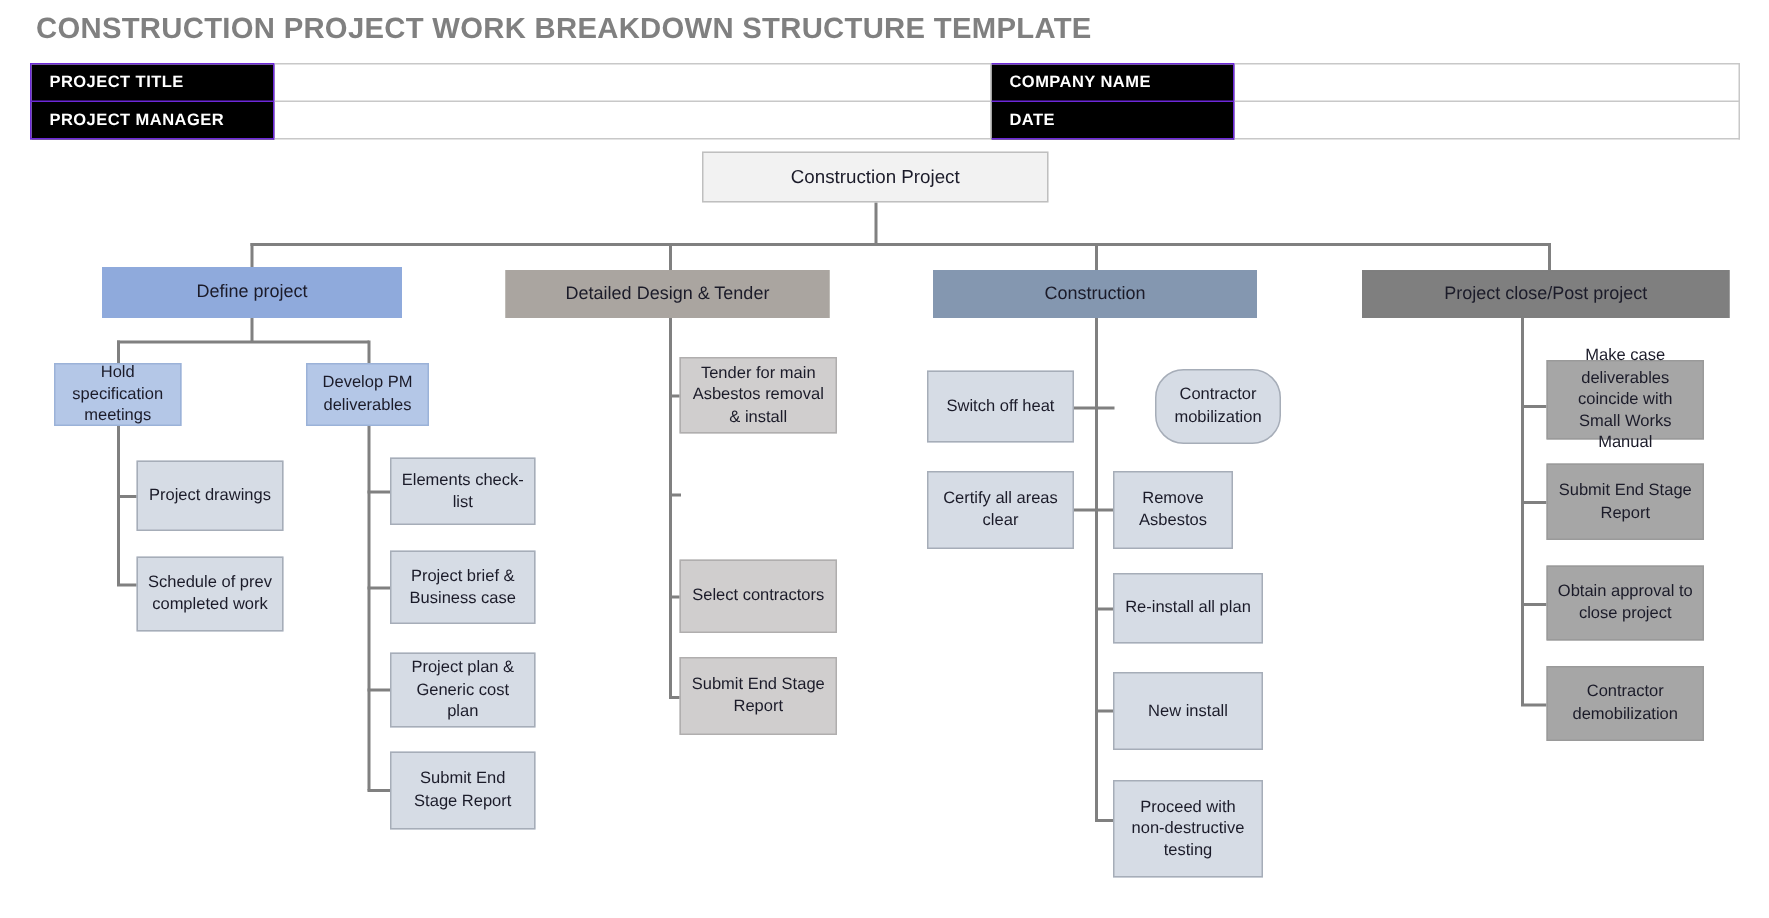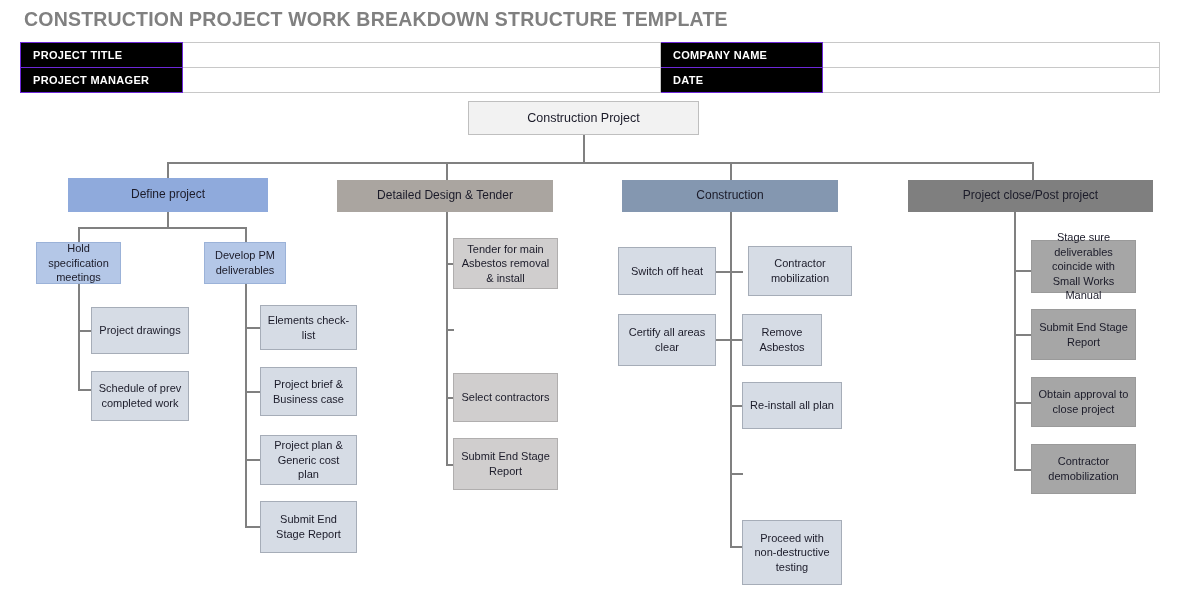--- a/index.html
+++ b/index.html
@@ -181,23 +181,24 @@
   <div class="node pale" style="left:260px; top:435px; width:97px; height:50px;">Project plan &amp; Generic cost plan</div>
   <div class="node pale" style="left:260px; top:501px; width:97px; height:52px;">Submit End Stage Report</div>
 
   <div class="node warmgray" style="left:453px; top:238px; width:105px; height:51px;">Tender for main Asbestos removal &amp; install</div>
   <div class="node warmgray" style="left:453px; top:373px; width:105px; height:49px;">Select contractors</div>
   <div class="node warmgray" style="left:453px; top:438px; width:105px; height:52px;">Submit End Stage Report</div>
 
   <div class="node pale" style="left:618px; top:247px; width:98px; height:48px;">Switch off heat</div>
   <div class="node pale" style="left:618px; top:314px; width:98px; height:52px;">Certify all areas clear</div>
 
-  <div class="node pale" style="left:748px; top:246px; width:104px; height:50px;">Contractor mobilization</div>
+  <div class="node pale" style="left:770px; top:246px; width:84px; height:50px;border-radius:19px;">Contractor mobilization</div>
   <div class="node pale" style="left:742px; top:314px; width:80px; height:52px;">Remove Asbestos</div>
   <div class="node pale" style="left:742px; top:382px; width:100px; height:47px;">Re-install all plan</div>
+  <div class="node pale" style="left:742px; top:448px; width:100px; height:52px;">New install</div>
   <div class="node pale" style="left:742px; top:520px; width:100px; height:65px;">Proceed with non-destructive testing</div>
 
-  <div class="node midgray" style="left:1031px; top:240px; width:105px; height:53px;">Stage sure deliverables coincide with Small Works Manual</div>
+  <div class="node midgray" style="left:1031px; top:240px; width:105px; height:53px;">Make case deliverables coincide with Small Works Manual</div>
   <div class="node midgray" style="left:1031px; top:309px; width:105px; height:51px;">Submit End Stage Report</div>
   <div class="node midgray" style="left:1031px; top:377px; width:105px; height:50px;">Obtain approval to close project</div>
   <div class="node midgray" style="left:1031px; top:444px; width:105px; height:50px;">Contractor demobilization</div>
 
 </div>
 
 </body></html>

